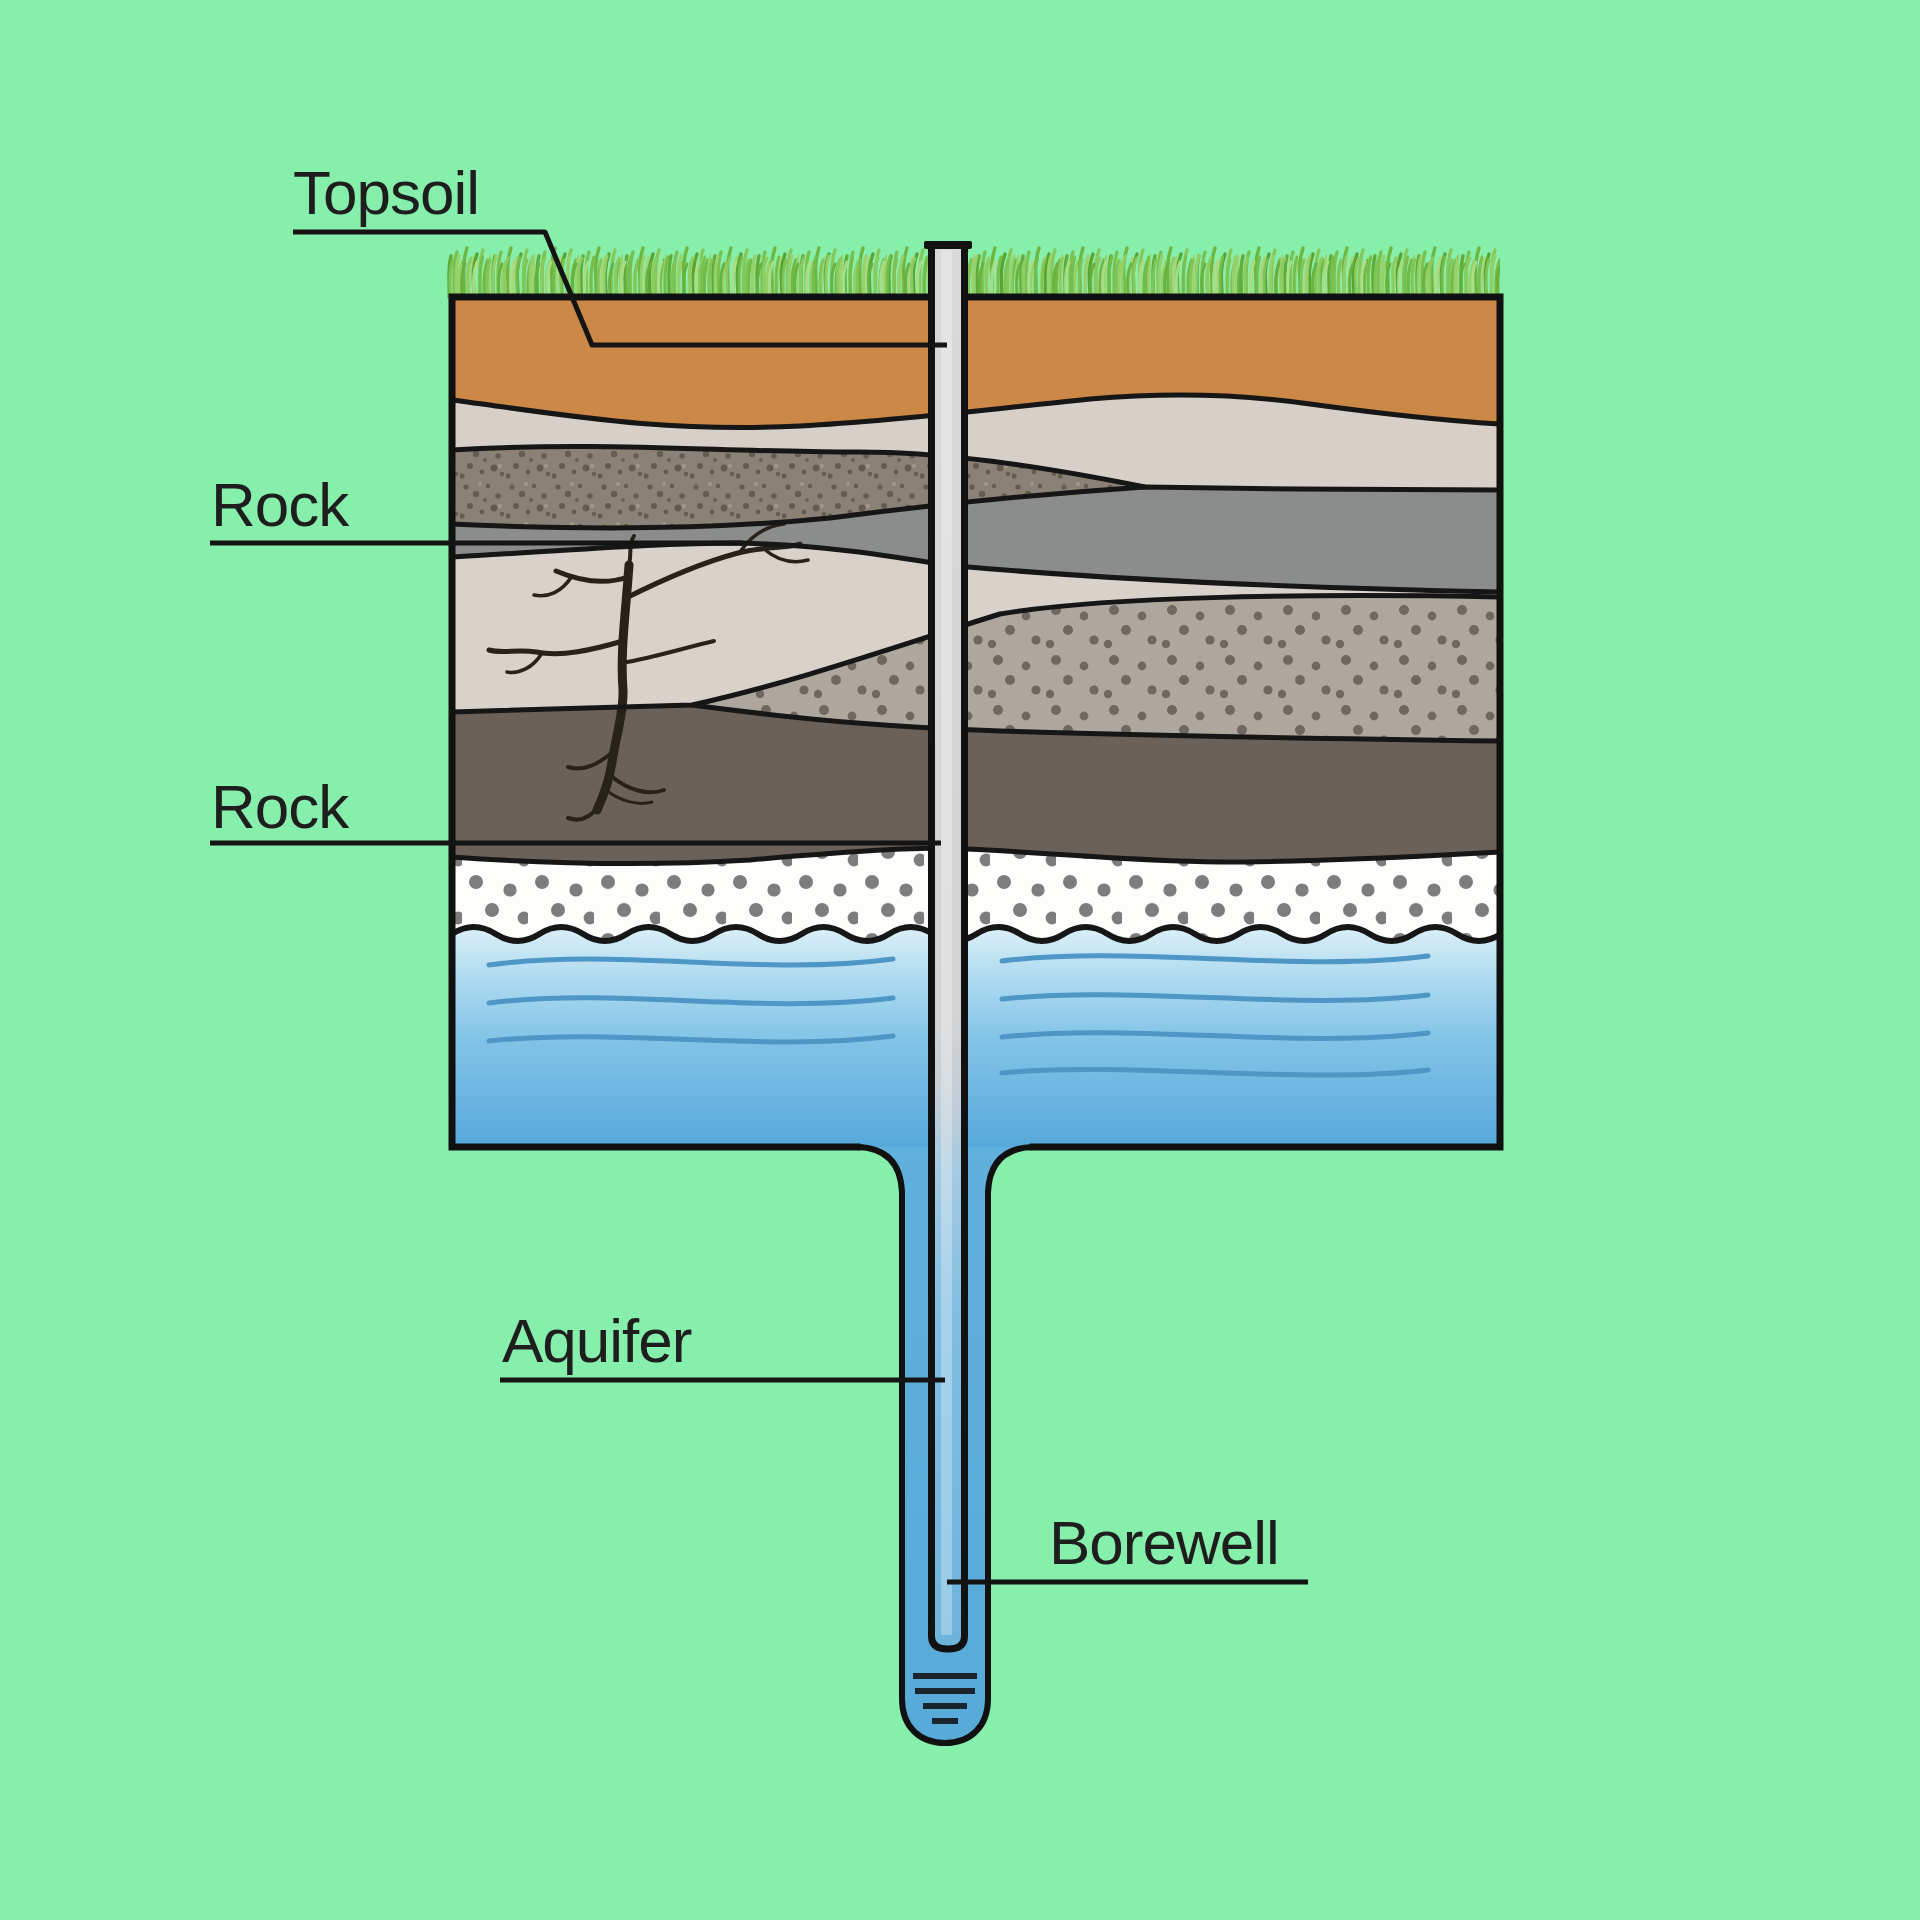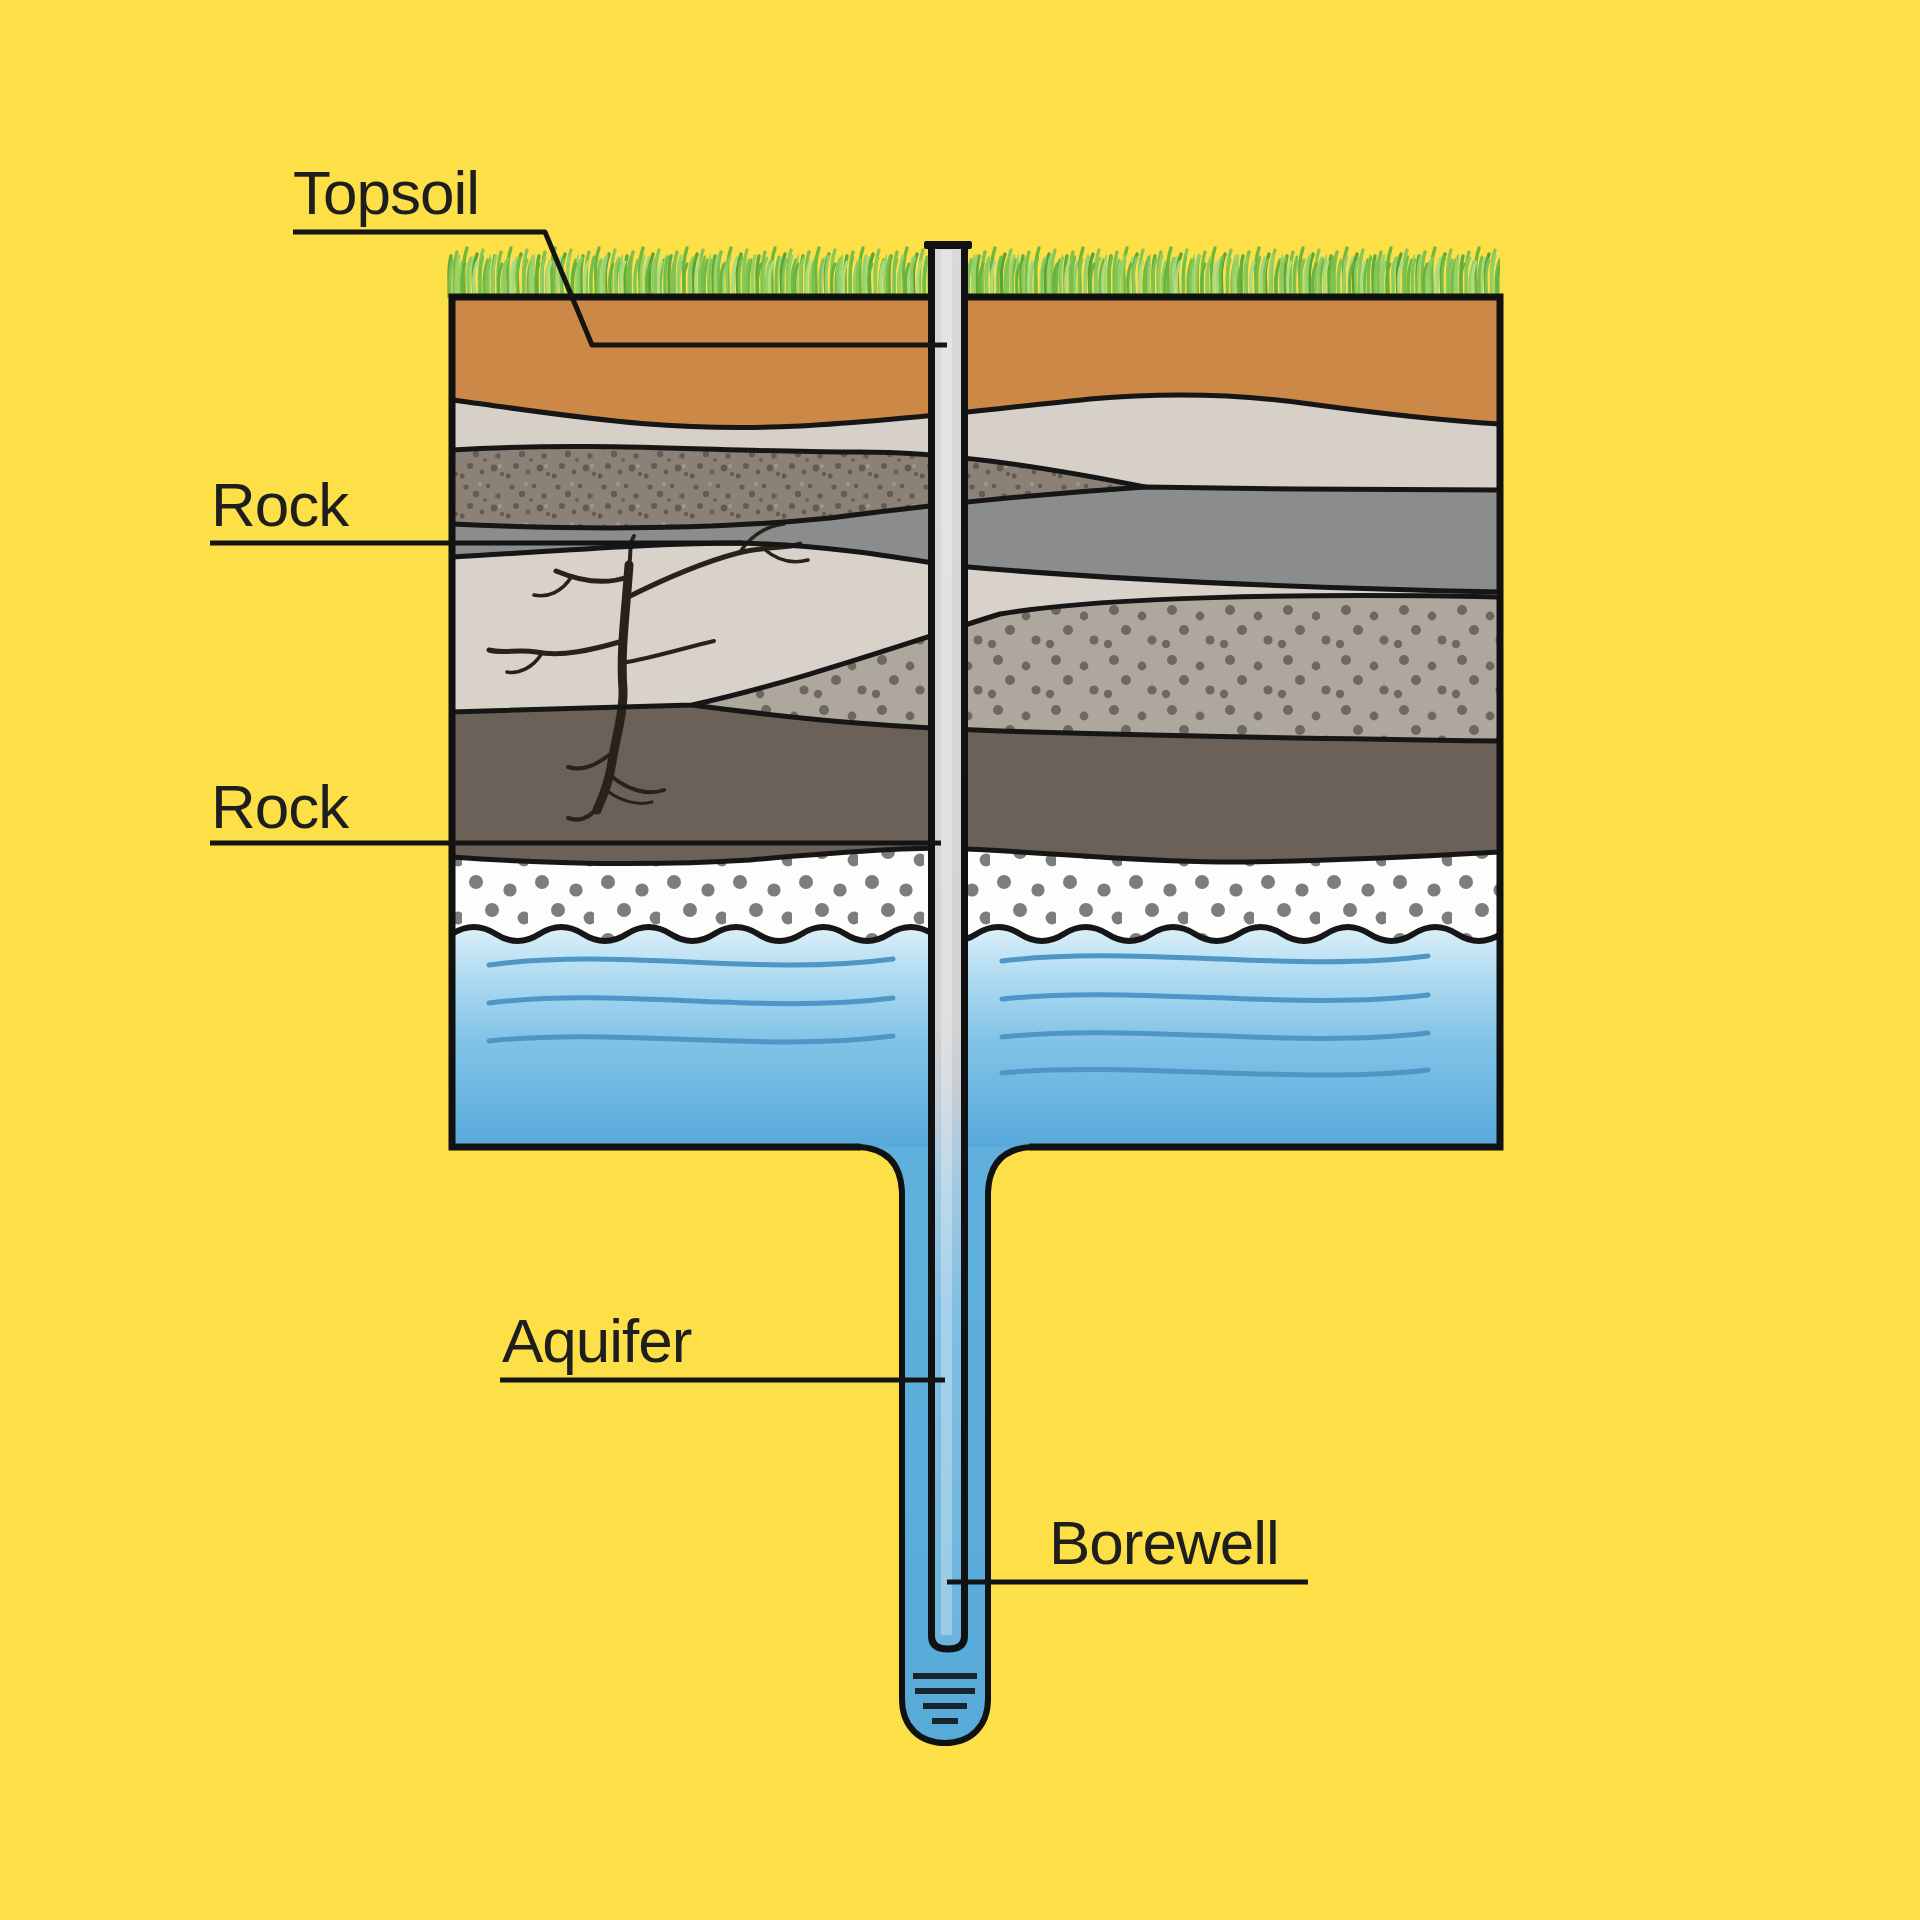--- a/index.html
+++ b/index.html
@@ -1,16 +1,16 @@
 <!DOCTYPE html>
 <html><head>
 <meta charset="utf-8">
 <style>
   html,body{margin:0;padding:0;background:#ffffff;}
-  .stage{width:1920px;height:1920px;position:relative;background:#fde047;
+  .stage{width:1920px;height:1920px;position:relative;background:#86efac;
          font-family:"Liberation Sans", sans-serif;}
   svg{display:block;}
   text.lbl{font-family:"Liberation Sans", sans-serif;font-size:62px;fill:#1e1e1e;letter-spacing:-1px;}
 </style>
 </head>
 <body>
 
 <div class="stage">
 <svg viewBox="0 0 1920 1920" width="1920" height="1920">
   <defs>

